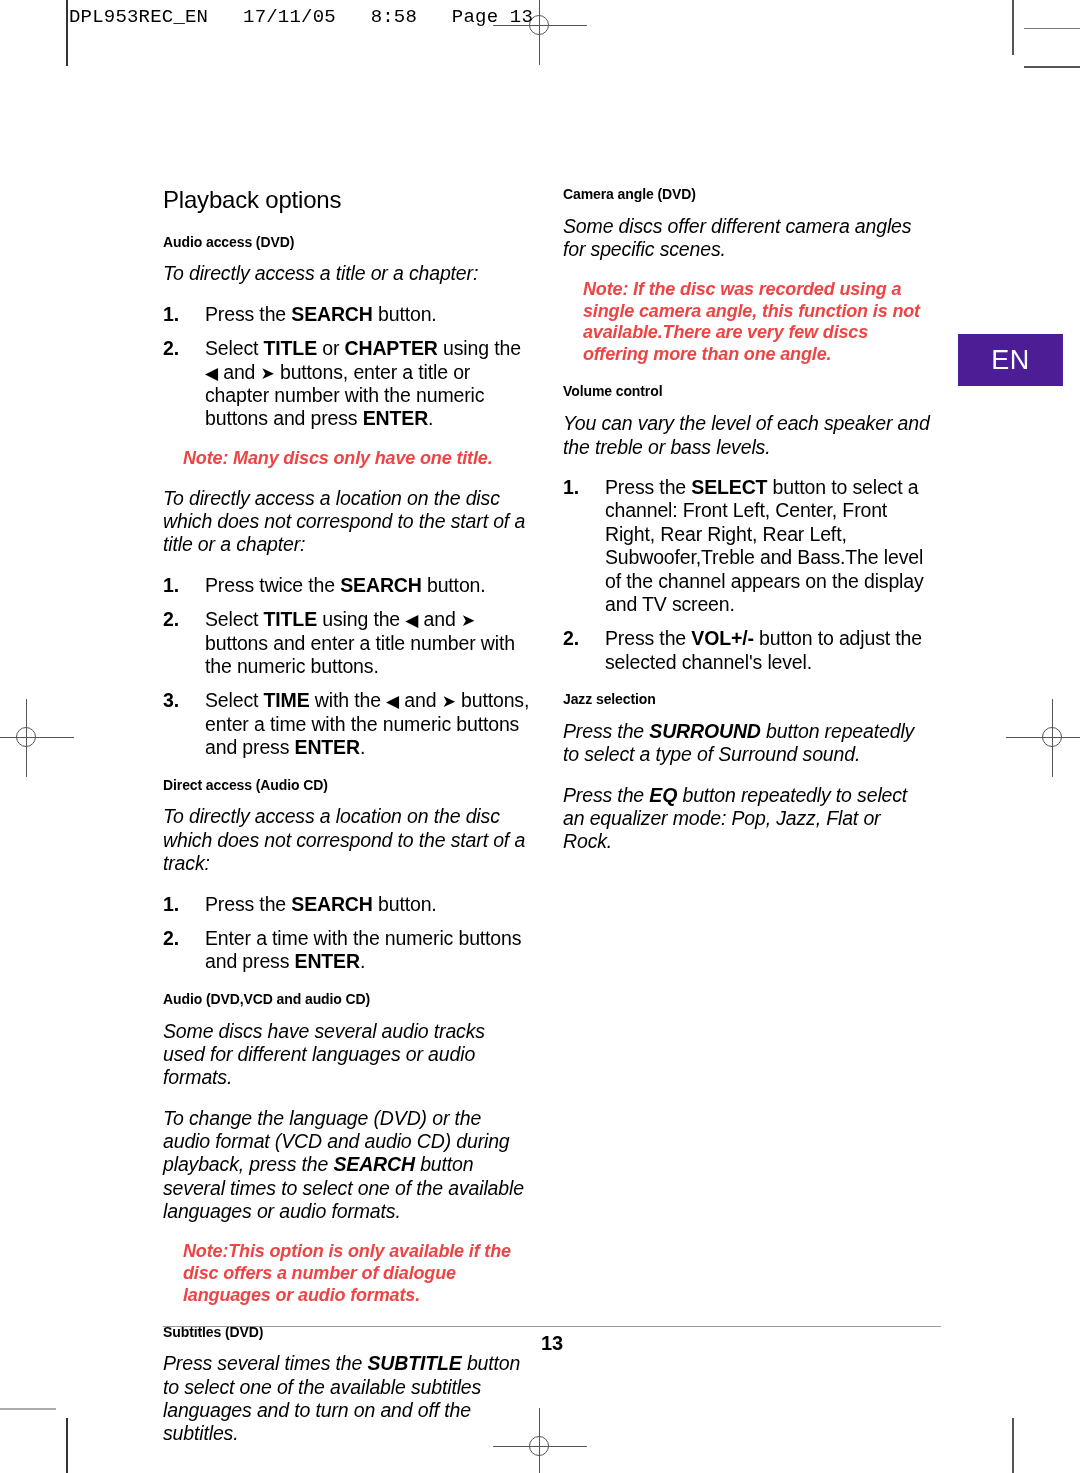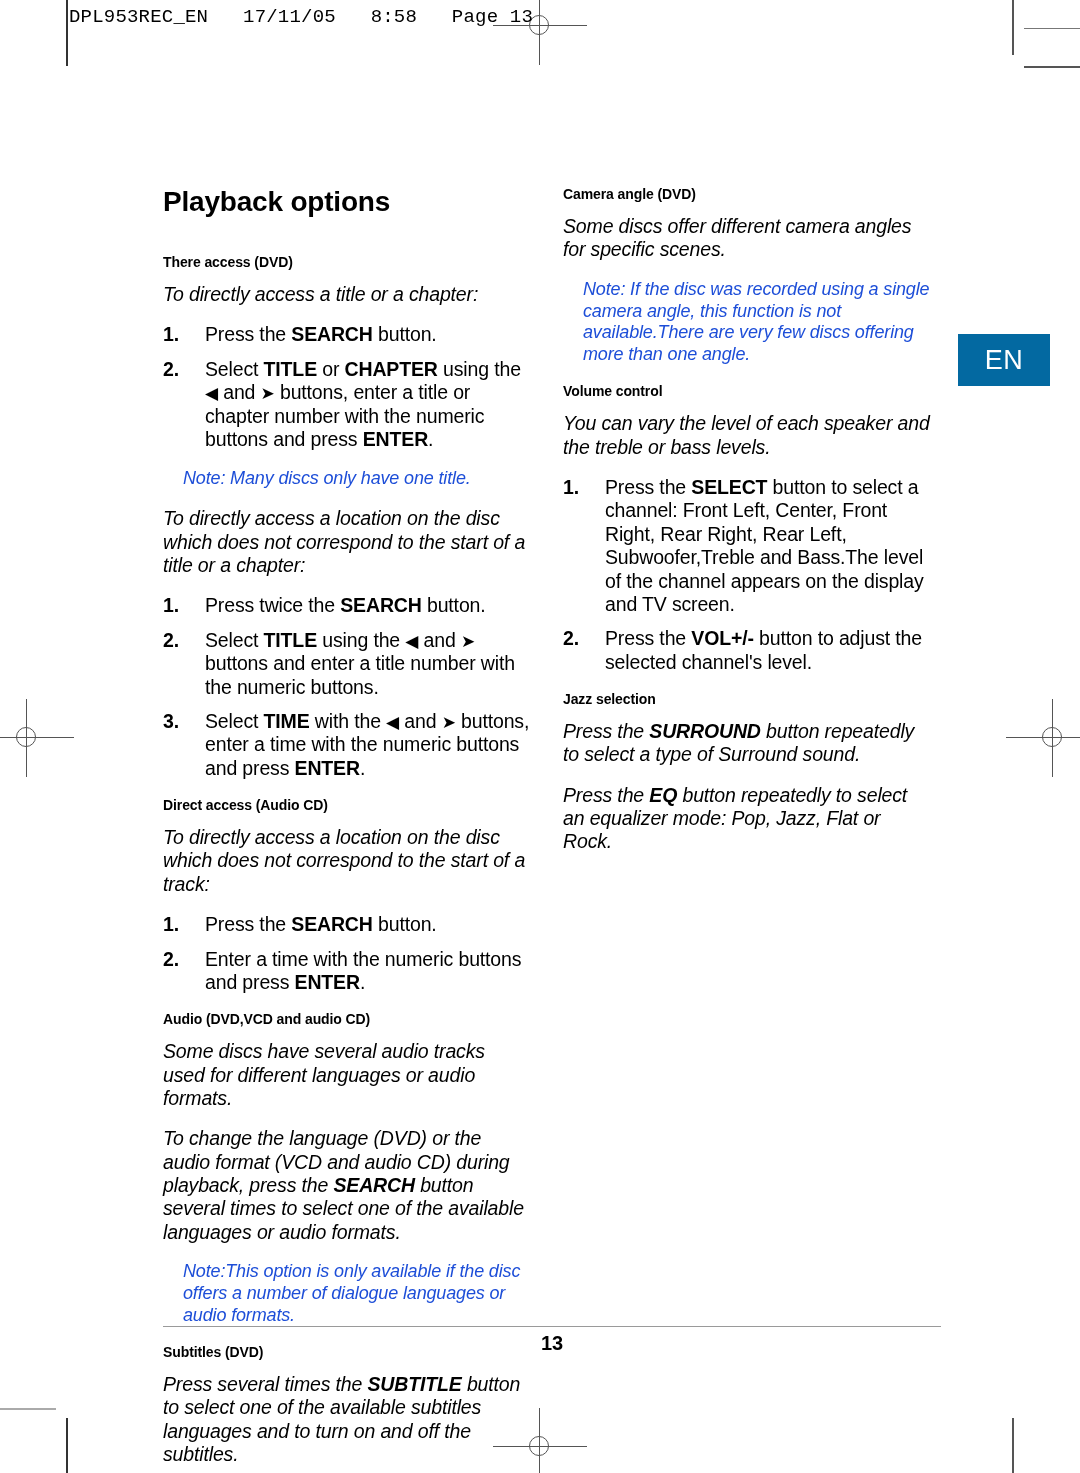--- a/index.html
+++ b/index.html
@@ -92,23 +92,23 @@
   }
   .title-rule {
     border-top: 1.4px solid #8a8a8a;
     width: 100%;
   }
 
   .lang-tab {
     position: absolute;
     left: 958px;
     top: 334px;
-    width: 92px;
+    width: 105px;
     height: 52px;
-    background: #0369a1;
+    background: #4c1d95;
     color: #ffffff;
     font-size: 27px;
     display: flex;
     align-items: center;
     justify-content: center;
     letter-spacing: 0.5px;
   }
 
   .columns {
     position: absolute;
@@ -118,23 +118,23 @@
   }
   .col {
     position: absolute;
     top: 0;
     width: 368px;
   }
   .col-left  { left: 0px; }
   .col-right { left: 400px; }
 
   h1.section {
-    font-size: 28px;
-    font-weight: bold;
-    margin: 0 0 36px 0;
+    font-size: 24px;
+    font-weight: normal;
+    margin: 0 0 20px 0;
     line-height: 1.15;
     letter-spacing: -0.2px;
   }
   h2.sub {
     font-size: 14px;
     font-weight: bold;
     margin: 0 0 12px 0;
     line-height: 1.2;
     letter-spacing: -0.1px;
   }
@@ -143,25 +143,26 @@
   p.body {
     font-size: 19.5px;
     line-height: 1.20;
     margin: 0 0 17px 0;
     letter-spacing: -0.15px;
     font-style: italic;
   }
   p.note {
     font-size: 18px;
     font-style: italic;
-    color: #1d4ed8;
+    color: #ef4444;
     line-height: 1.22;
     margin: 0 0 17px 0;
     padding-left: 20px;
     letter-spacing: -0.15px;
+    font-weight: bold;
   }
   ol.steps {
     margin: 0 0 17px 0;
     padding: 0;
     list-style: none;
   }
   ol.steps li {
     position: relative;
     font-size: 19.5px;
     line-height: 1.20;
@@ -240,21 +241,21 @@
   <div class="lang-tab">
     <span>EN</span>
   </div>
 
   <div class="columns">
 
     <div class="col col-left">
 
       <h1 class="section">Playback options</h1>
 
-      <h2 class="sub">There access (DVD)</h2>
+      <h2 class="sub">Audio access (DVD)</h2>
 
       <p class="body">To directly access a title or a chapter:</p>
 
       <ol class="steps">
         <li>
           <span class="num">1.</span>
           <span>Press the </span><b>SEARCH</b><span> button.</span>
         </li>
         <li>
           <span class="num">2.</span>

